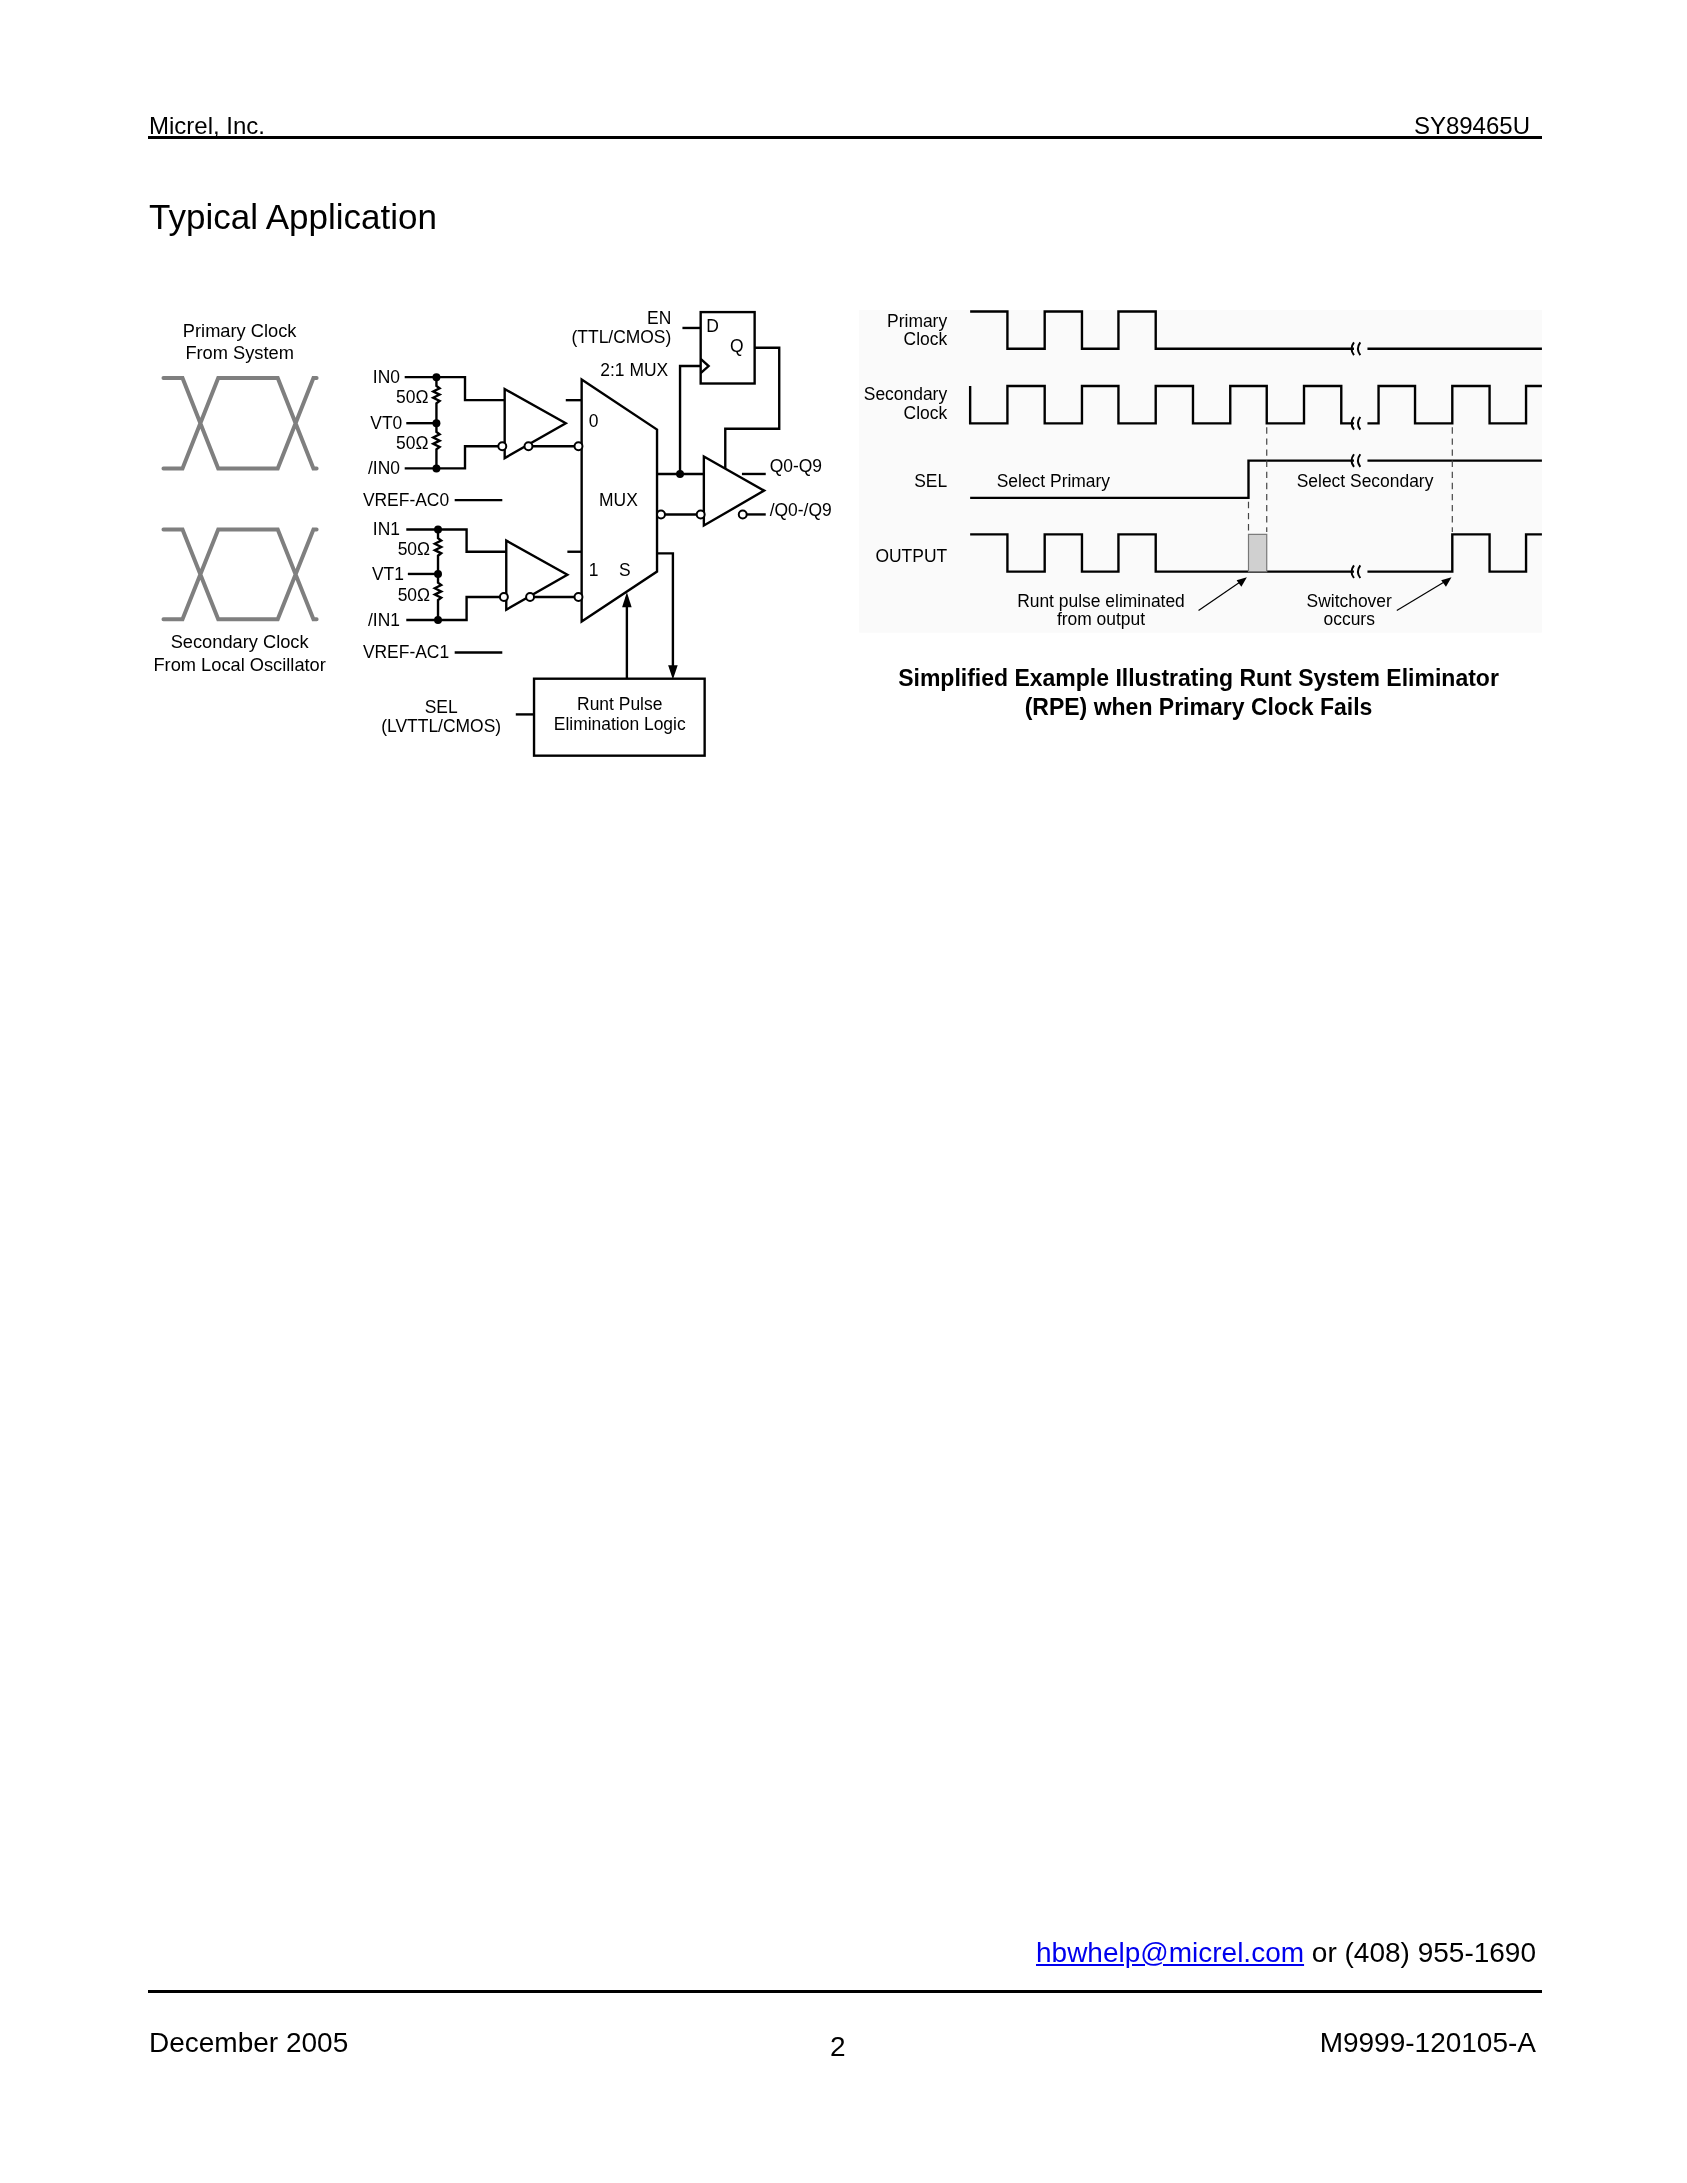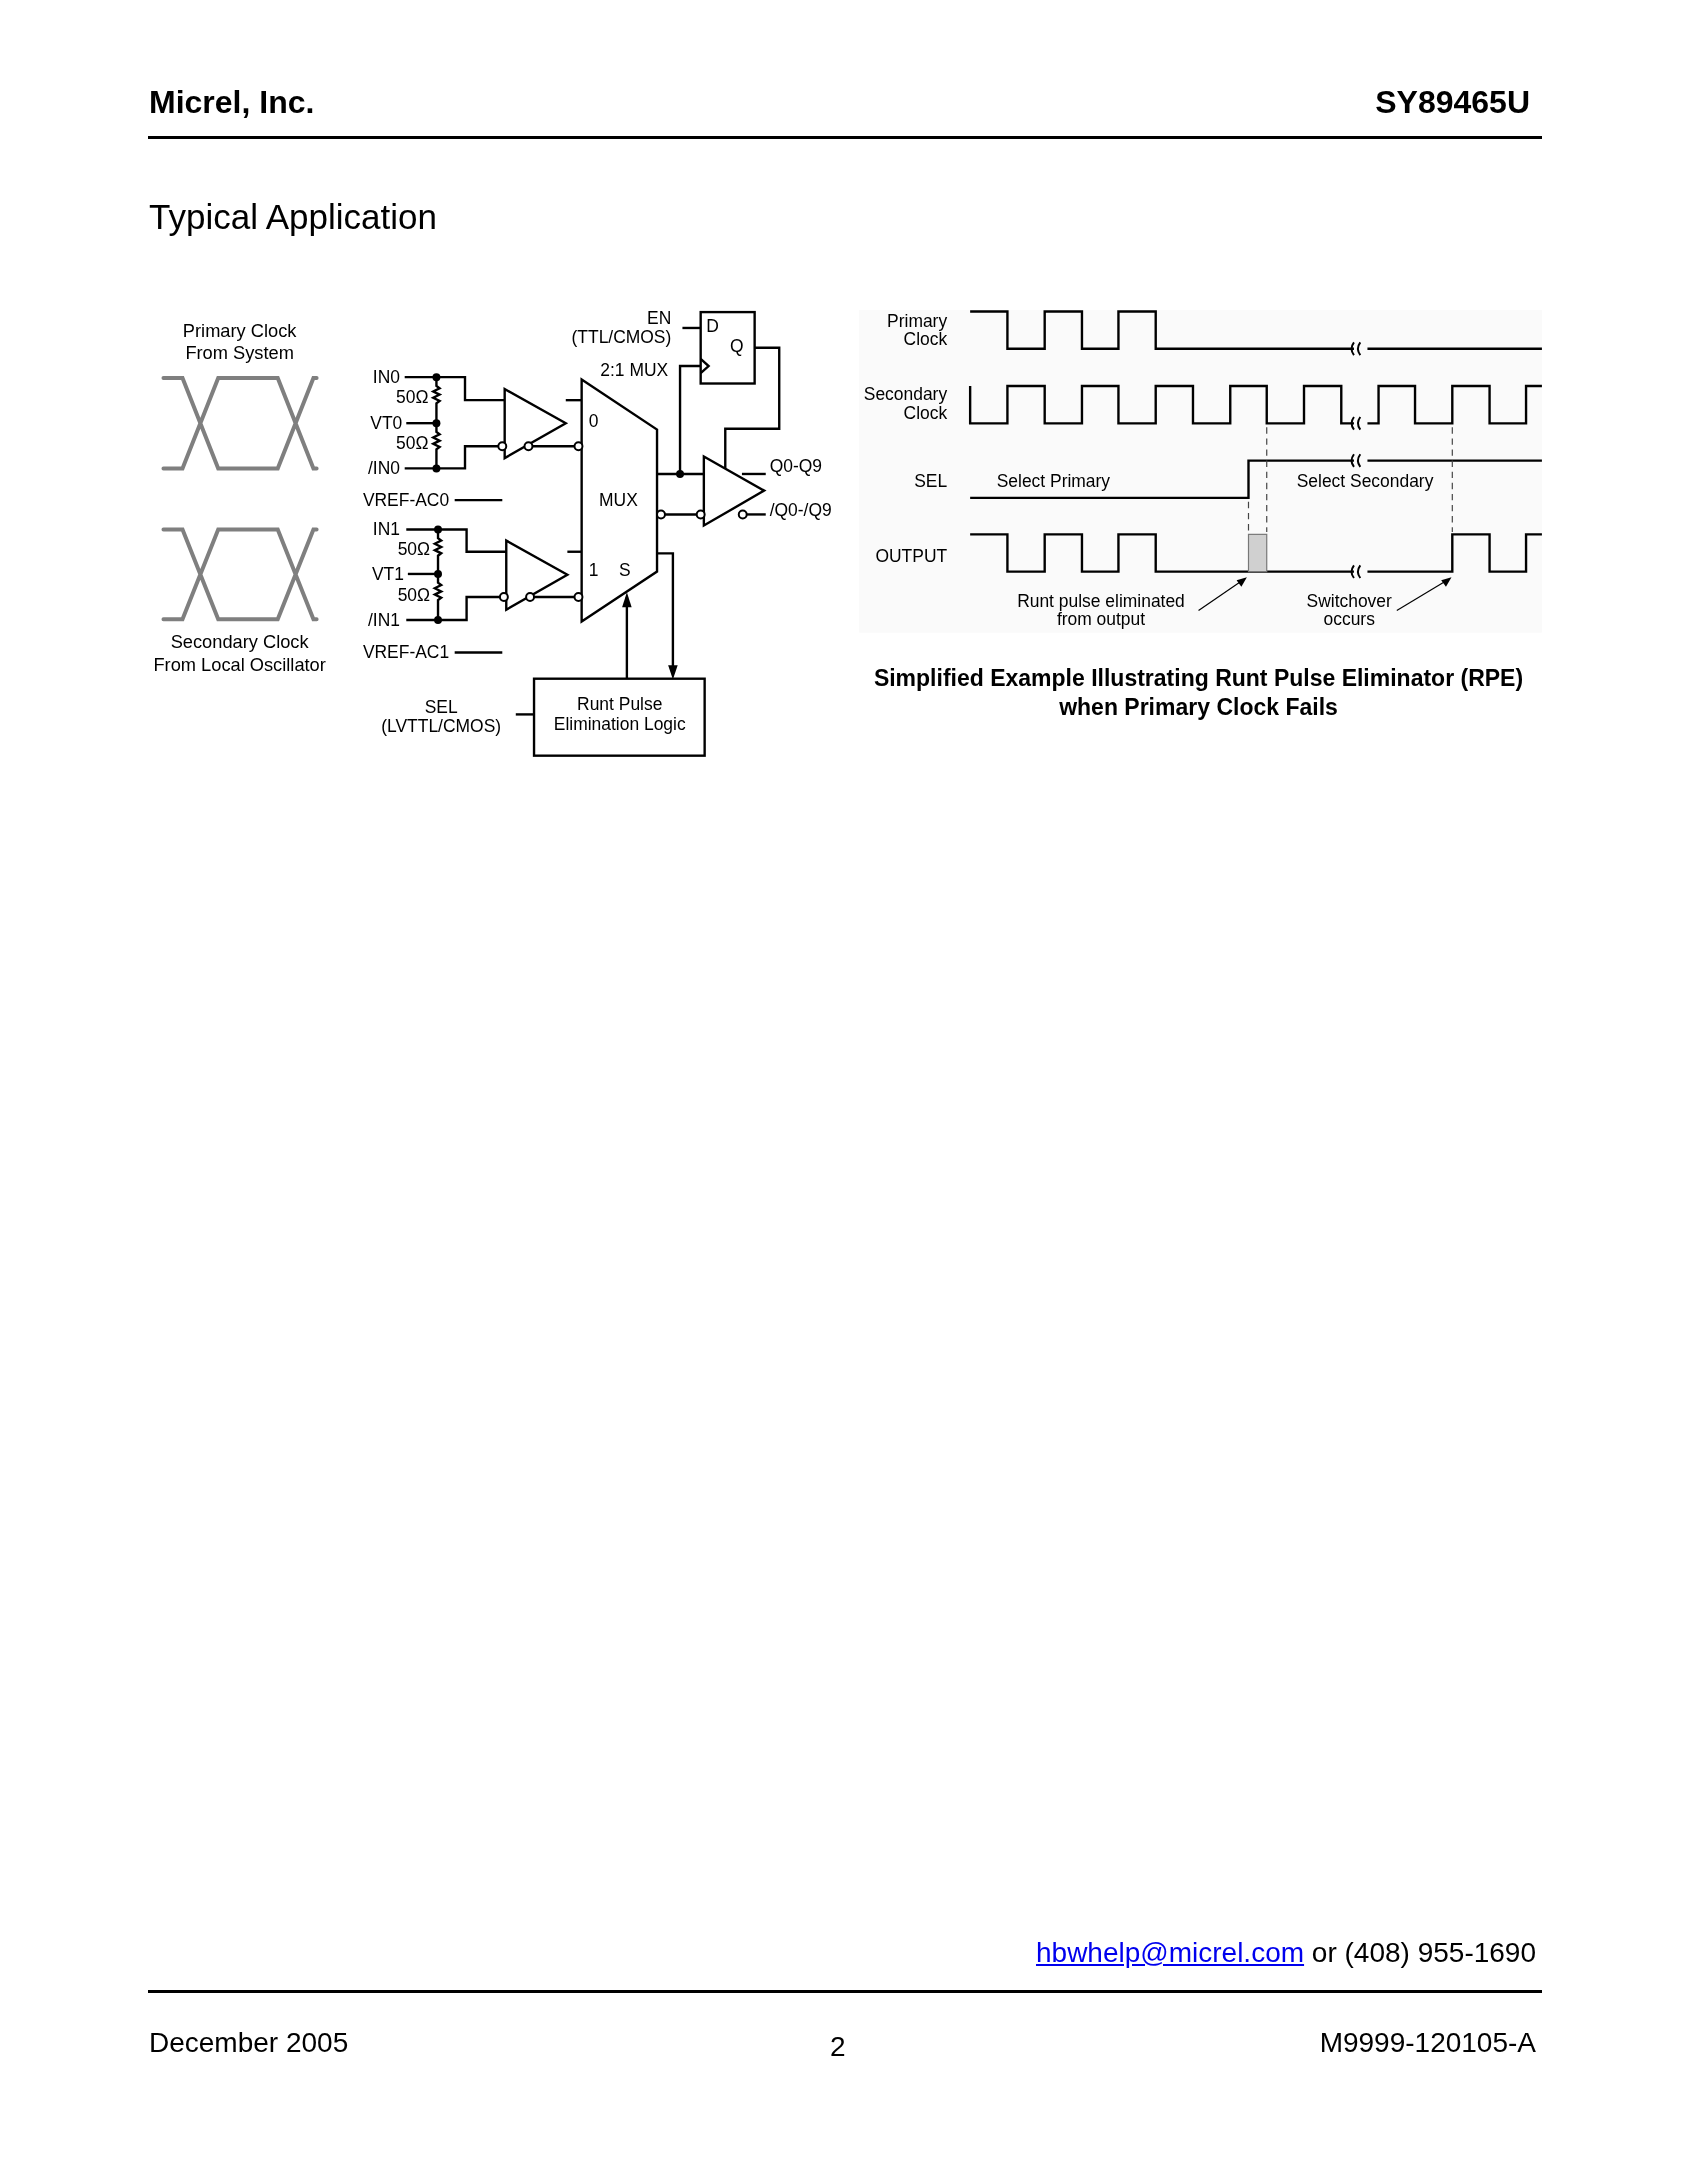--- a/index.html
+++ b/index.html
@@ -1,19 +1,19 @@
 <!DOCTYPE html>
 <html style="font-size:12.7px"><head>
 <meta charset="utf-8">
 <style>
   html, body { margin: 0; padding: 0; background: #ffffff; }
   body { width: 1687px; height: 2183px; position: relative; overflow: hidden;
          font-family: "Liberation Sans", "DejaVu Sans", sans-serif; color: #000; }
   .abs { position: absolute; white-space: nowrap; }
-  .hdr { font-size: 32px; top: 84px; font-weight: bold; }
+  .hdr { font-size: 24px; top: 112px; }
   .rule { position: absolute; left: 148px; width: 1394px; height: 3.2px; background: #000; }
   .title { font-size: 35px; font-weight: normal; top: 197px; left: 149px; }
   svg text { font-family: "Liberation Sans", "DejaVu Sans", sans-serif; }
   .caption { font-size: 23px; font-weight: bold; text-align: center; line-height: 29px;
              left: 865px; width: 667px; top: 664px; white-space: normal; }
   .ftr { font-size: 28px; margin-top: 21px; }
   .link { color: #0000ee; text-decoration: underline; cursor: pointer; }
 </style>
 </head>
 <body>
@@ -193,21 +193,21 @@
   <path d="M491 347 L478 351 L484 359 Z" fill="#000"></path>
   <path d="M749 347 L736 351 L742 359 Z" fill="#000"></path>
   <g font-size="22" text-anchor="middle">
     <text x="307" y="384">Runt pulse eliminated</text>
     <text x="307" y="407">from output</text>
     <text x="620" y="384">Switchover</text>
     <text x="620" y="407">occurs</text>
   </g>
 </svg>
 
-<div class="abs caption">Simplified Example Illustrating Runt Pulse Eliminator (RPE) when Primary Clock Fails</div>
+<div class="abs caption">Simplified Example Illustrating Runt System Eliminator (RPE) when Primary Clock Fails</div>
 
 <div class="rule" style="top:1990px;"></div>
 <div class="abs ftr" style="left:149px;top:2006px;">December 2005</div>
 <div class="abs ftr" style="left:830px;top:2010px;">2</div>
 <div class="abs ftr" style="right:151px;top:2006px;">M9999-120105-A</div>
 <div class="abs ftr" style="right:151px;top:1916px;">
   <span class="link">hbwhelp@micrel.com</span><span> or (408) 955-1690</span>
 </div>
 
 

